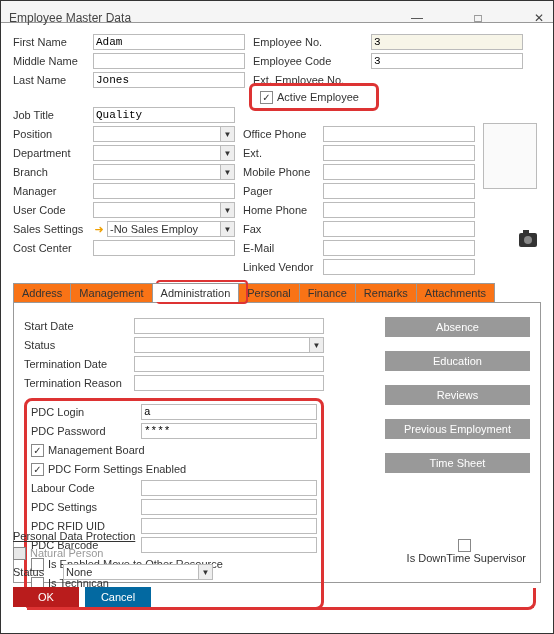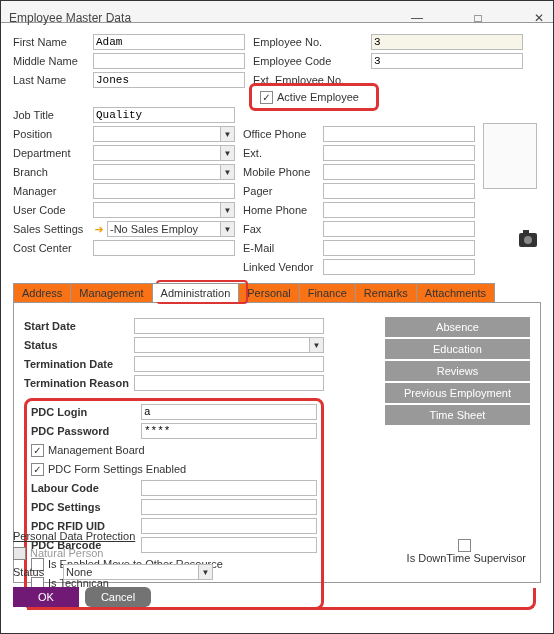--- a/index.html
+++ b/index.html
@@ -160,32 +160,32 @@
     padding: 14px 10px 10px 10px;
     height: 280px;
     position: relative;
   }
   .side-btns {
     position: absolute;
     right: 10px; top: 14px;
     width: 145px;
     display: flex;
     flex-direction: column;
-    gap: 2px;
+    gap: 14px;
   }
   .side-btn {
     height: 20px;
     background: #999;
     color: #fff;
     font-size: 11px;
     display: flex; align-items: center; justify-content: center;
     cursor: pointer;
   }
   .admin-left { width: 300px; }
-  .admin-left .row .lbl { width: 110px; font-weight: bold; }
+  .admin-left .row .lbl { width: 110px; }
   .red-group {
     border: 3px solid #d33;
     border-radius: 8px;
     padding: 2px 4px 14px 4px;
     margin-top: 6px;
     position: relative;
   }
   .red-group-wide-bottom {
     position: absolute;
     left: 0; right: -215px; bottom: -3px;
@@ -219,22 +219,22 @@
     display: flex;
     gap: 6px;
   }
   .btn {
     width: 66px; height: 20px;
     display: flex; align-items: center; justify-content: center;
     font-size: 11px;
     cursor: pointer;
     color: #fff;
   }
-  .btn-ok { background: #701a75; }
-  .btn-cancel { background: #737373; border-radius: 6px; }
+  .btn-ok { background: #b91c1c; }
+  .btn-cancel { background: #0369a1; }
 </style>
 </head>
 <body>
 
 <div class="titlebar">
   <div class="titlebar-title">Employee Master Data</div>
   <div class="titlebar-btn">—</div>
   <div class="titlebar-btn">□</div>
   <div class="titlebar-btn">✕</div>
 </div>

